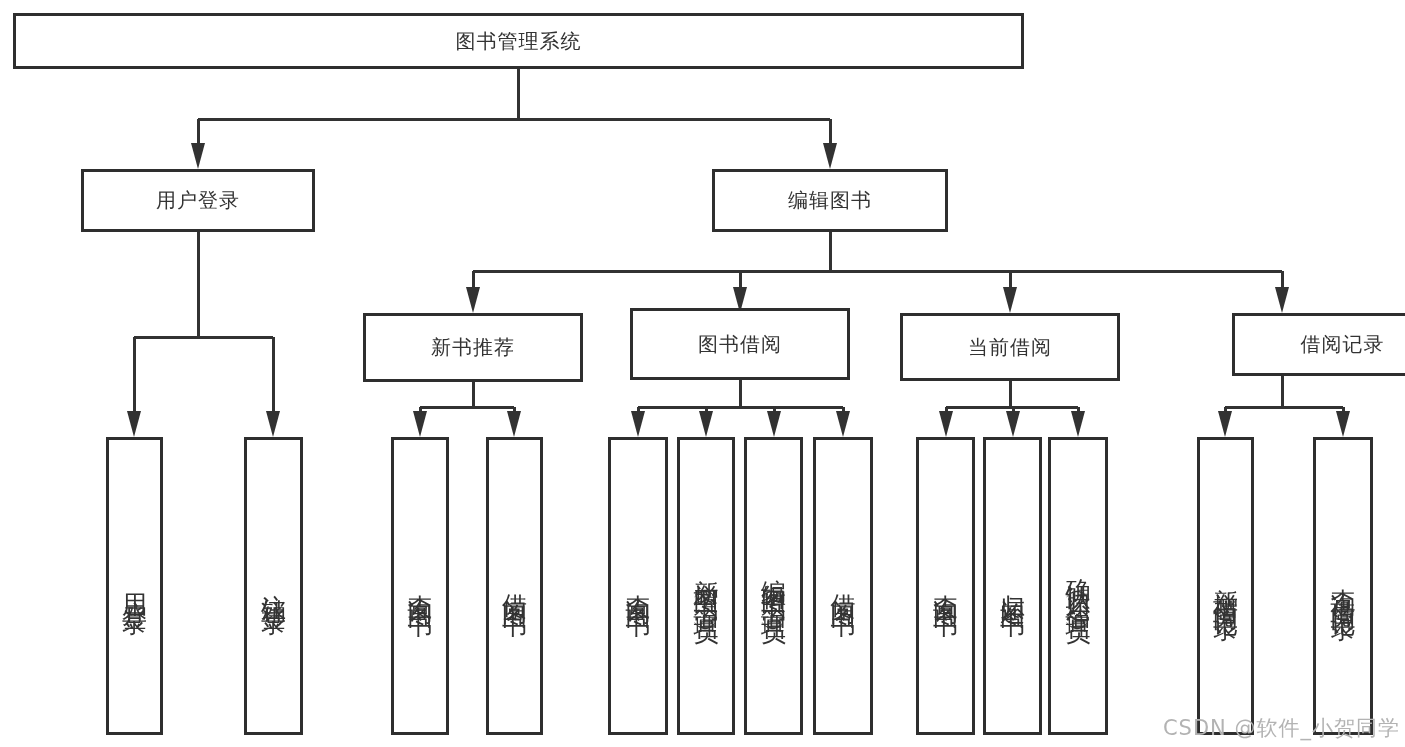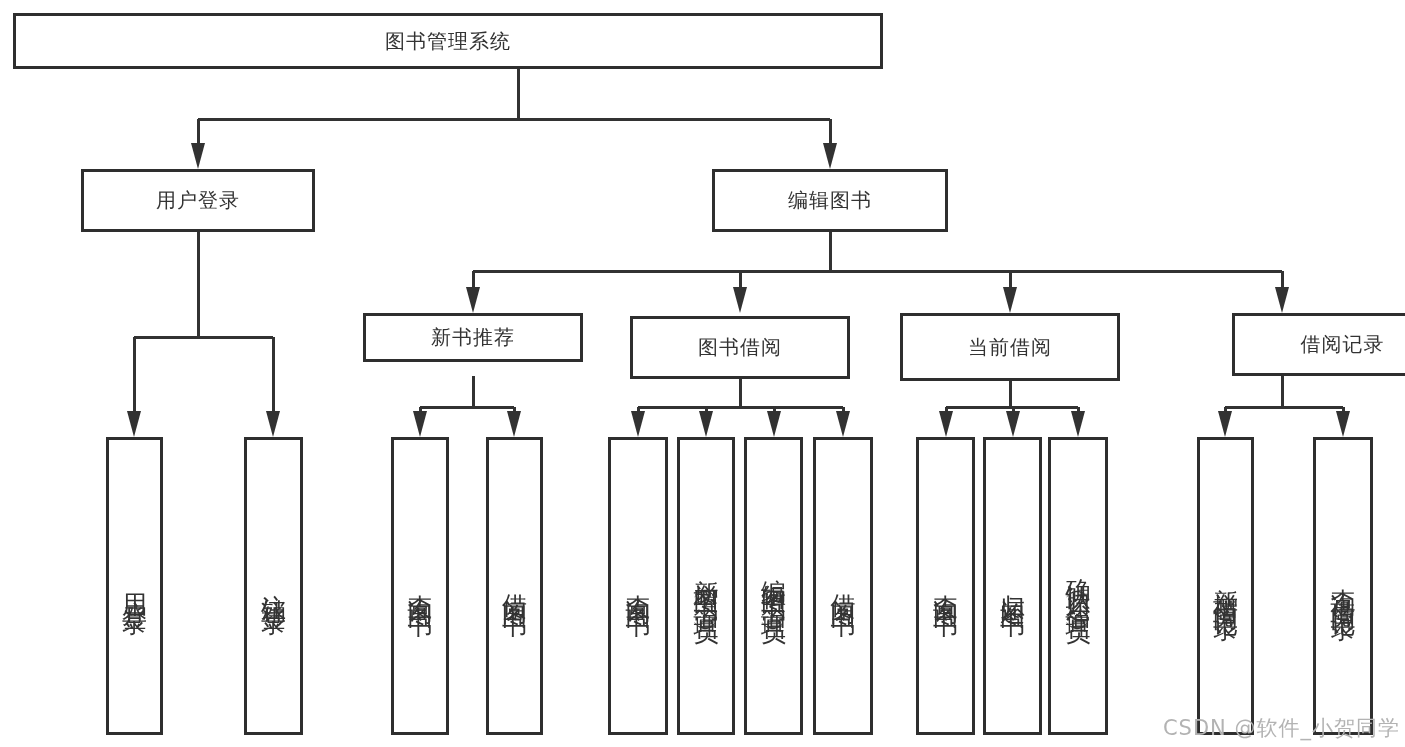--- a/index.html
+++ b/index.html
@@ -84,35 +84,35 @@
       <use href="#ah" transform="translate(774,437)"></use>
       <use href="#ah" transform="translate(843,437)"></use>
       <use href="#ah" transform="translate(946,437)"></use>
       <use href="#ah" transform="translate(1013,437)"></use>
       <use href="#ah" transform="translate(1078,437)"></use>
       <use href="#ah" transform="translate(1225,437)"></use>
       <use href="#ah" transform="translate(1343,437)"></use>
     </g>
   </svg>
 
-  <div class="node h-node" style="left:13px; top:13px; width:870px; height:56px">
+  <div class="node h-node" style="left:13px; top:13px; width:1011px; height:56px">
     <span>图书管理系统</span>
   </div>
 
   <div class="node h-node" style="left:81px; top:169px; width:234px; height:63px">
     <span>用户登录</span>
   </div>
   <div class="node h-node" style="left:712px; top:169px; width:236px; height:63px">
     <span>编辑图书</span>
   </div>
 
-  <div class="node h-node" style="left:363px; top:313px; width:220px; height:49px">
+  <div class="node h-node" style="left:363px; top:313px; width:220px; height:69px">
     <span>新书推荐</span>
   </div>
-  <div class="node h-node" style="left:630px; top:316px; width:220px; height:63px">
+  <div class="node h-node" style="left:630px; top:308px; width:220px; height:72px">
     <span>图书借阅</span>
   </div>
   <div class="node h-node" style="left:900px; top:313px; width:220px; height:68px">
     <span>当前借阅</span>
   </div>
   <div class="node h-node" style="left:1232px; top:313px; width:221px; height:63px">
     <span>借阅记录</span>
   </div>
 
   <div class="node leaf" style="left:106px; width:57px">

